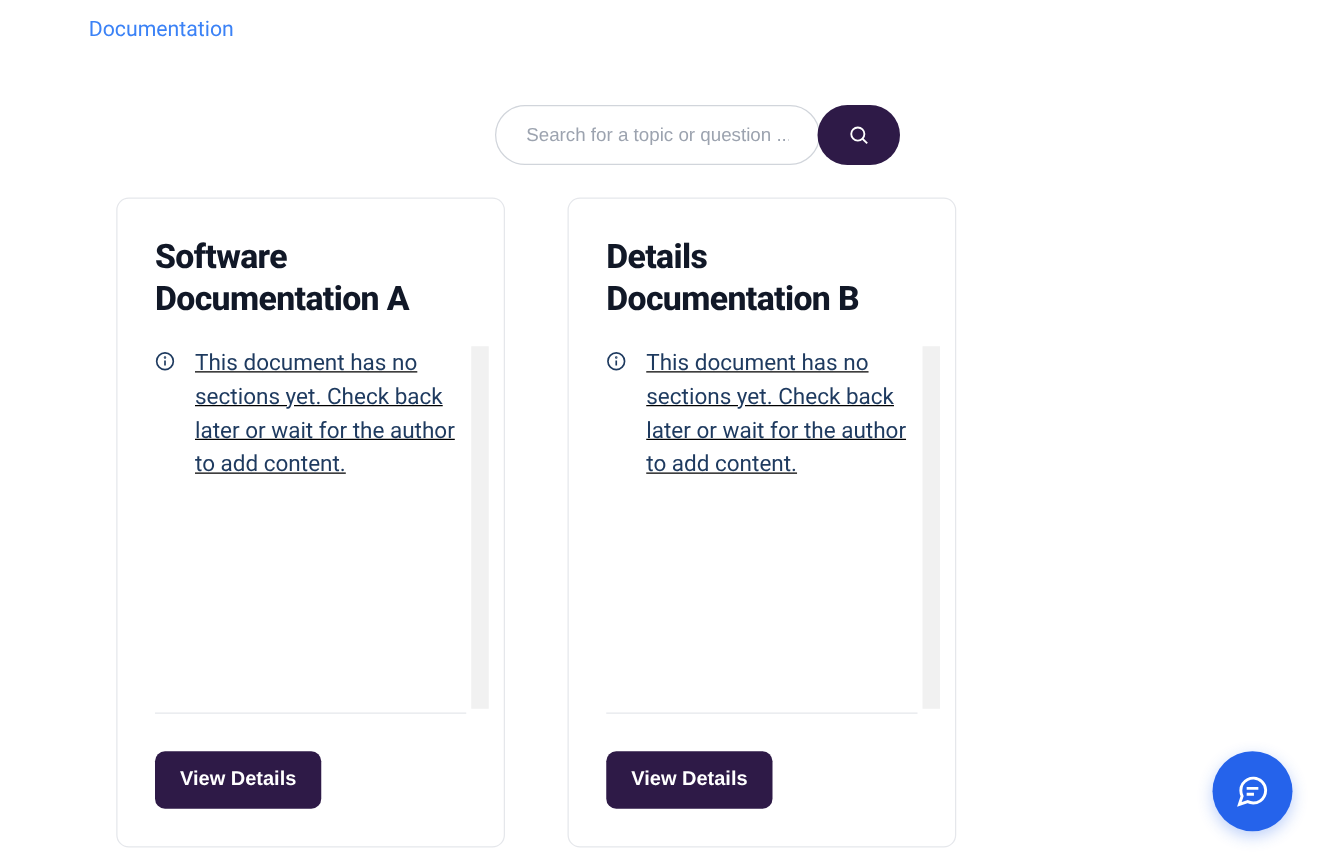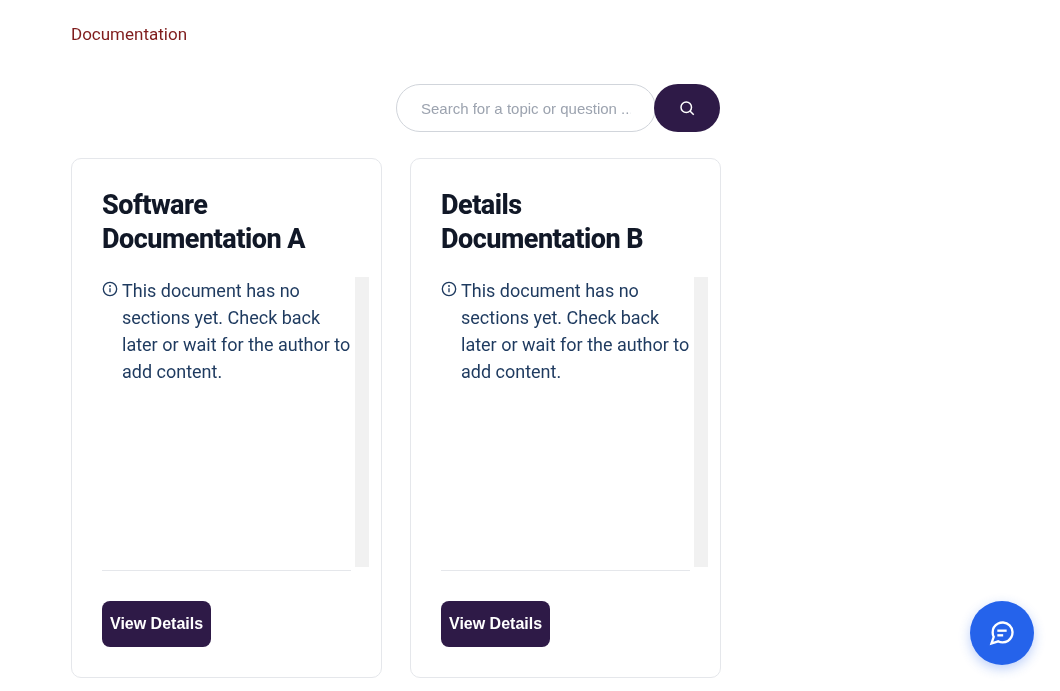--- a/index.html
+++ b/index.html
@@ -10,24 +10,24 @@
     body {
       font-family: -apple-system, BlinkMacSystemFont, 'Segoe UI', Roboto, Helvetica, Arial, sans-serif;
       background: #ffffff;
       width: 1060px;
       height: 691px;
       position: relative;
       overflow: hidden;
     }
     .page-title {
       position: absolute;
-      top: 24px;
+      top: 14px;
       left: 71px;
       font-size: 17px;
-      color: #7f1d1d;
+      color: #3b82f6;
       font-weight: 400;
     }
     .search-wrapper {
       position: absolute;
       top: 84px;
       left: 396px;
       display: flex;
       align-items: center;
     }
     .search-input {
@@ -71,35 +71,37 @@
     }
     .card {
       width: 311px;
       height: 520px;
       border: 1px solid #e5e7eb;
       border-radius: 10px;
       padding: 30px;
       display: flex;
       flex-direction: column;
       position: relative;
+      margin-left: 22px;
     }
     .card-title {
       font-size: 27px;
       font-weight: 800;
       color: #111827;
       line-height: 1.25;
       margin-bottom: 20px;
       letter-spacing: -0.5px;
     }
     .card-body {
       display: flex;
       align-items: flex-start;
-      gap: 4px;
+      gap: 16px;
       flex: 1;
       position: relative;
+      text-decoration: underline;
     }
     .info-icon {
       flex-shrink: 0;
       width: 16px;
       height: 16px;
       margin-top: 4px;
     }
     .info-icon svg {
       width: 16px;
       height: 16px;
@@ -125,21 +127,21 @@
       height: 1px;
       background: #e5e7eb;
       margin: 0 0 30px 0;
     }
     .view-button {
       align-self: flex-start;
       background: #2e1a47;
       color: #ffffff;
       border: none;
       border-radius: 8px;
-      padding: 14px 8px;
+      padding: 14px 20px;
       font-size: 16px;
       font-weight: 700;
       cursor: pointer;
     }
     .chat-fab {
       position: absolute;
       bottom: 26px;
       right: 26px;
       width: 64px;
       height: 64px;

